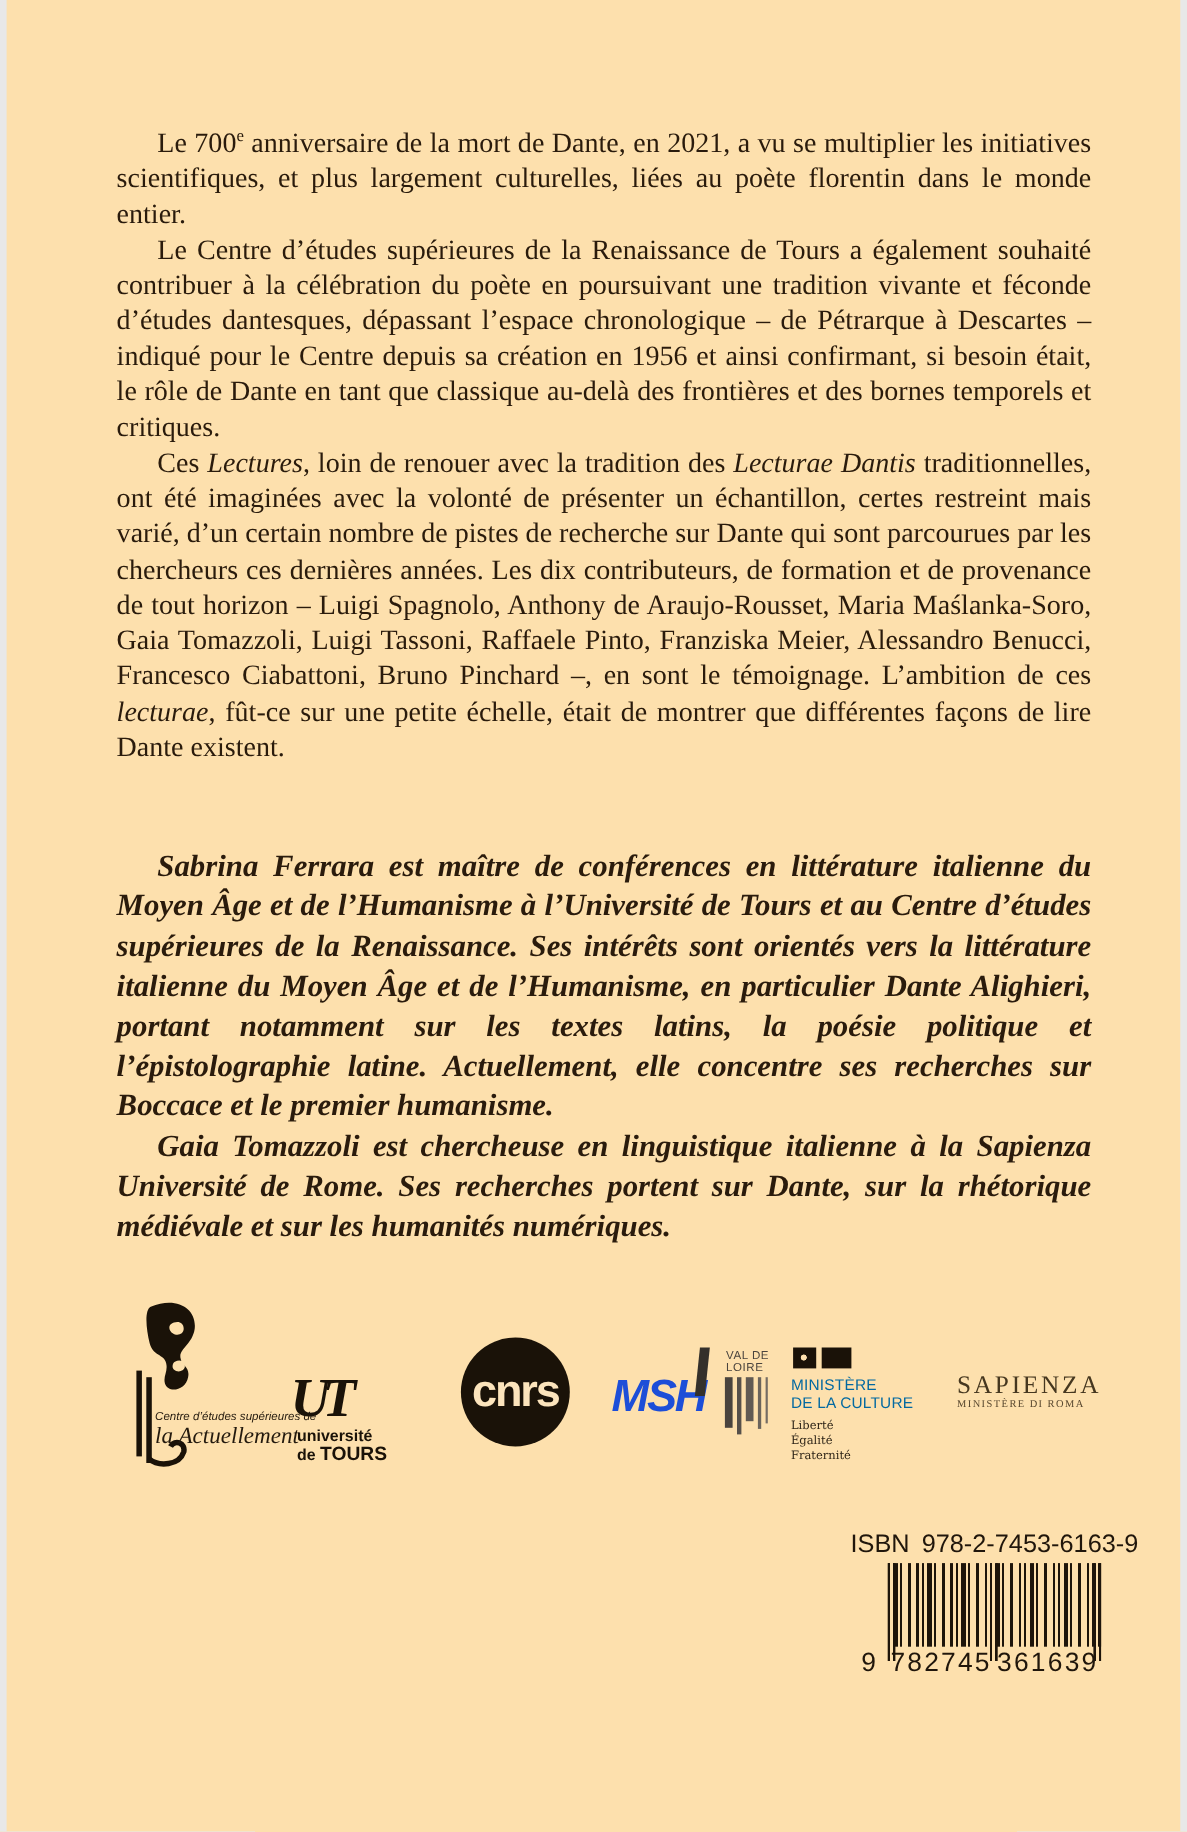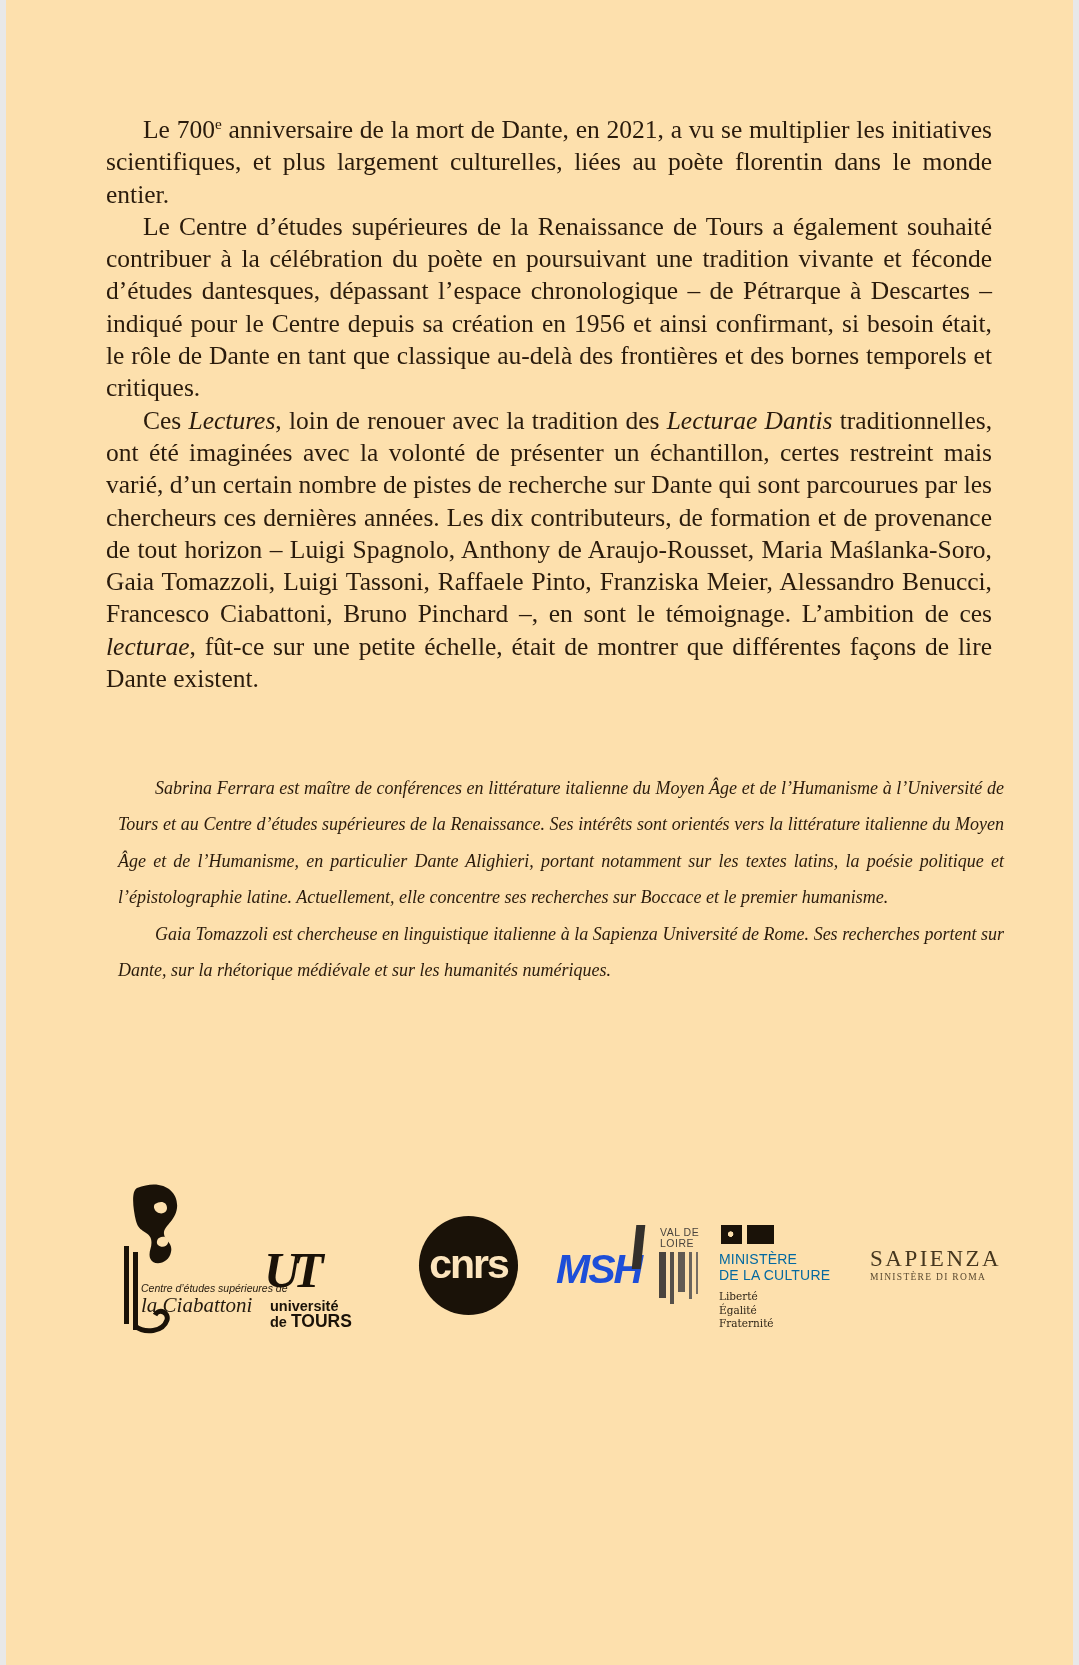--- a/index.html
+++ b/index.html
@@ -13,22 +13,22 @@
   .synopsis {
     position:absolute; left:100px; top:114px; width:886px;
     font-size:25.5px; line-height:32.3px; text-align:justify;
   }
   .synopsis p { margin:0; text-indent:37px; }
   .it { font-style:italic; }
   .synopsis sup { font-size:0.6em; line-height:0; vertical-align:super; }
 
   
   .bios {
-    position:absolute; left:112px; top:770px; width:886px;
-    font-size:18px; line-height:36.4px; text-align:justify; font-style:italic;
+    position:absolute; left:100px; top:770px; width:886px;
+    font-size:28px; line-height:36.4px; text-align:justify; font-style:italic;font-weight:bold;
   }
   .bios p { margin:0; text-indent:37px; }
 
   
   .logos { position:absolute; left:95px; top:1180px; width:900px; height:155px; }
   .logo { position:absolute; color:#1A1208; }
 
   
   .logo-cesr { left:14px; top:2px; width:160px; height:152px;font-style:italic; }
   .cesr-line1 { position:absolute; left:26px; top:100px; font-family:"Liberation Sans",sans-serif; font-size:10.5px; white-space:nowrap; color:#241A0E; }
@@ -116,21 +116,21 @@
     <div class="logo logo-cesr">
       <svg width="160" height="152" viewBox="0 0 160 152">
         <path fill="#1A1208" d="M22,6 C46,-4 64,8 62,26 C60,40 48,44 49,52 C50,60 58,60 56,70 C54,82 38,85 35,76 C33,69 38,65 36,57 C34,49 24,51 21,39 C18,27 16,9 22,6 Z"></path>
         <path fill="#FDE0AD" d="M40,22 C46,18 52,20 52,26 C52,31 46,33 42,30 C39,28 38,24 40,22 Z"></path>
         <path fill="#FDE0AD" d="M44,56 C49,53 54,56 53,61 C52,65 46,66 43,63 C41,61 42,57 44,56 Z"></path>
         <rect x="9" y="64" width="5" height="78" fill="#1A1208"></rect>
         <rect x="18" y="70" width="5" height="78" fill="#1A1208"></rect>
         <path fill="none" stroke="#1A1208" stroke-width="5" d="M20,144 C30,152 48,150 52,138 C54,130 44,126 40,133"></path>
       </svg>
       <span class="cesr-line1">Centre d’études supérieures de</span>
-      <span class="cesr-line2">la Ciabattoni</span>
+      <span class="cesr-line2">la Actuellement</span>
     </div>
 
     <div class="logo logo-ut">
       <span class="ut-mono">UT</span>
       <span class="ut-text">
         <span class="ut-line1">université</span><br>
         <span class="ut-line2"><span>de </span><span class="ut-tours">TOURS</span></span>
       </span>
     </div>
 
@@ -177,14 +177,30 @@
         <path d="M18,9 L18,28 M18,13 C13,13 11,17 12,21 M18,13 C23,13 25,17 24,21 M14,26 L22,26" stroke="#E8CC96" stroke-width="1.6" fill="none"></path>
       </svg>
       <div class="sap-text">
         <div class="sap-name">SAPIENZA</div>
         <div class="sap-sub">MINISTÈRE DI ROMA</div>
       </div>
     </div>
 
   </div>
 
+  <div class="isbn">
+    <div class="isbn-label">
+      <span>ISBN</span>
+      <span>978-2-7453-6163-9</span>
+    </div>
+    <div class="isbn-barcode">
+      <div class="guard guard-left"></div>
+      <div class="guard guard-mid"></div>
+      <div class="guard guard-right"></div>
+    </div>
+    <div class="isbn-digits">
+      <span class="d-first">9</span>
+      <span class="d-group">782745</span>
+      <span class="d-group">361639</span>
+    </div>
+  </div>
 
 </div>
 
 </body></html>

